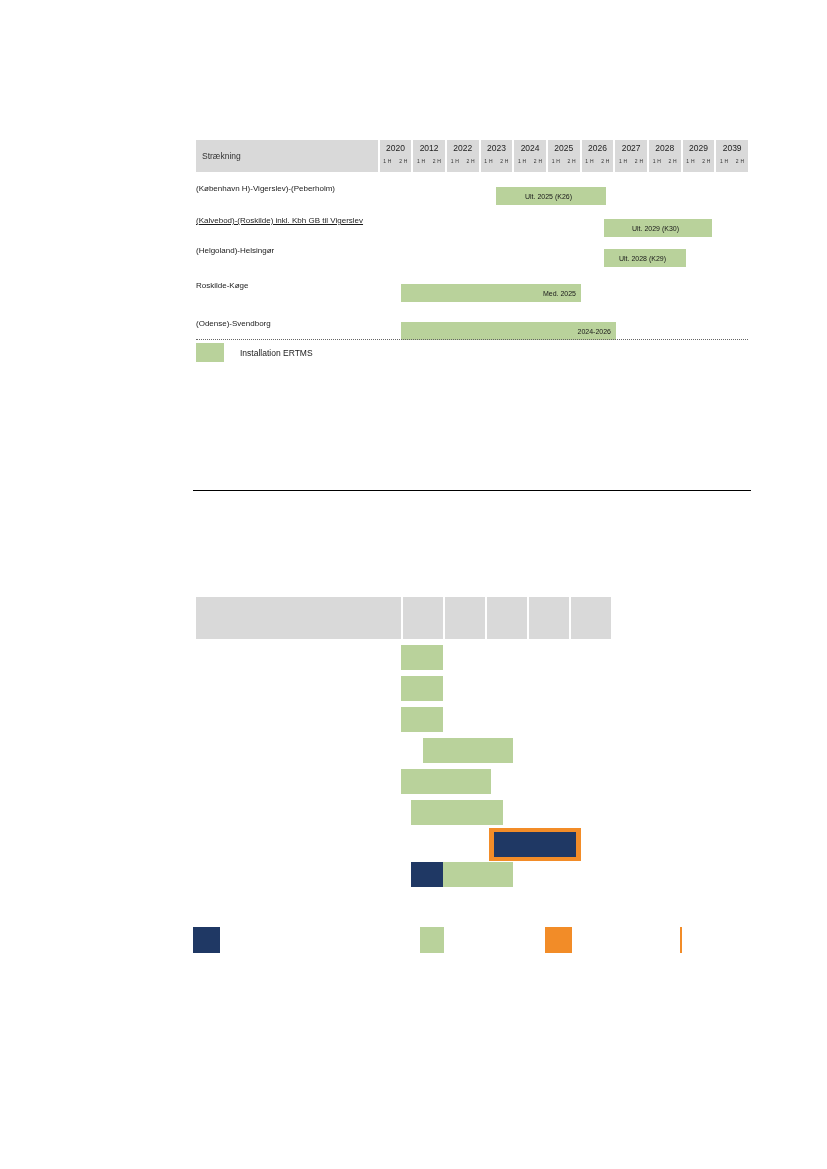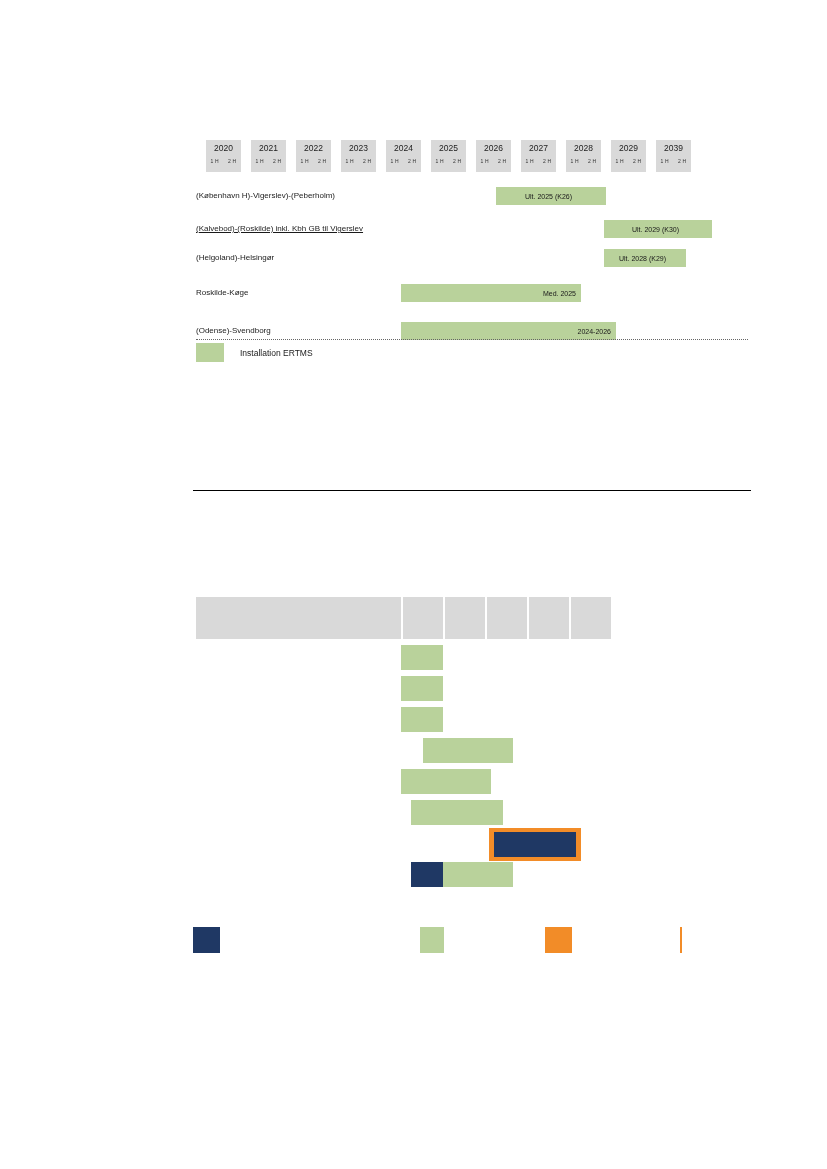--- a/index.html
+++ b/index.html
@@ -40,21 +40,21 @@
     background: #d9d9d9;
     display: flex;
     align-items: center;
     padding-left: 6px;
     box-sizing: border-box;
     font-size: 8.5px;
     color: #333;
   }
   .year-col {
     width: 35px;
-    margin-left: 10px;
+    margin-left: 2px;
     background: #d9d9d9;
     display: flex;
     flex-direction: column;
     align-items: center;
     justify-content: flex-start;
     box-sizing: border-box;
     padding-top: 3px;
   }
   .year-col .yr {
     font-size: 8.5px;
@@ -74,21 +74,20 @@
   }
 
   .gantt-body {
     position: relative;
     margin-top: 0px;
   }
   .g-row {
     position: relative;
     height: 24px;
     display: flex;
-    align-items: center;
   }
   .g-row.tall { height: 26px; text-decoration: underline; }
   .g-label {
     width: 200px;
     font-size: 8px;
     color: #222;
     line-height: 10px;
     padding-right: 4px;
     box-sizing: border-box;
   }
@@ -220,30 +219,31 @@
   .legend2 .sw.tick { left: 487px; width: 2px; background: #f28c28; }
 </style>
 </head>
 <body>
 
 <div class="page">
 
   <div class="gantt">
 
     <div class="gantt-header">
+      <div class="corner">Strækning</div>
 
       <div class="year-col">
         <div class="yr">2020</div>
         <div class="halves">
           <span>1 H</span>
           <span>2 H</span>
         </div>
       </div>
       <div class="year-col">
-        <div class="yr">2021</div>
+        <div class="yr">2012</div>
         <div class="halves">
           <span>1 H</span>
           <span>2 H</span>
         </div>
       </div>
       <div class="year-col">
         <div class="yr">2022</div>
         <div class="halves">
           <span>1 H</span>
           <span>2 H</span>

